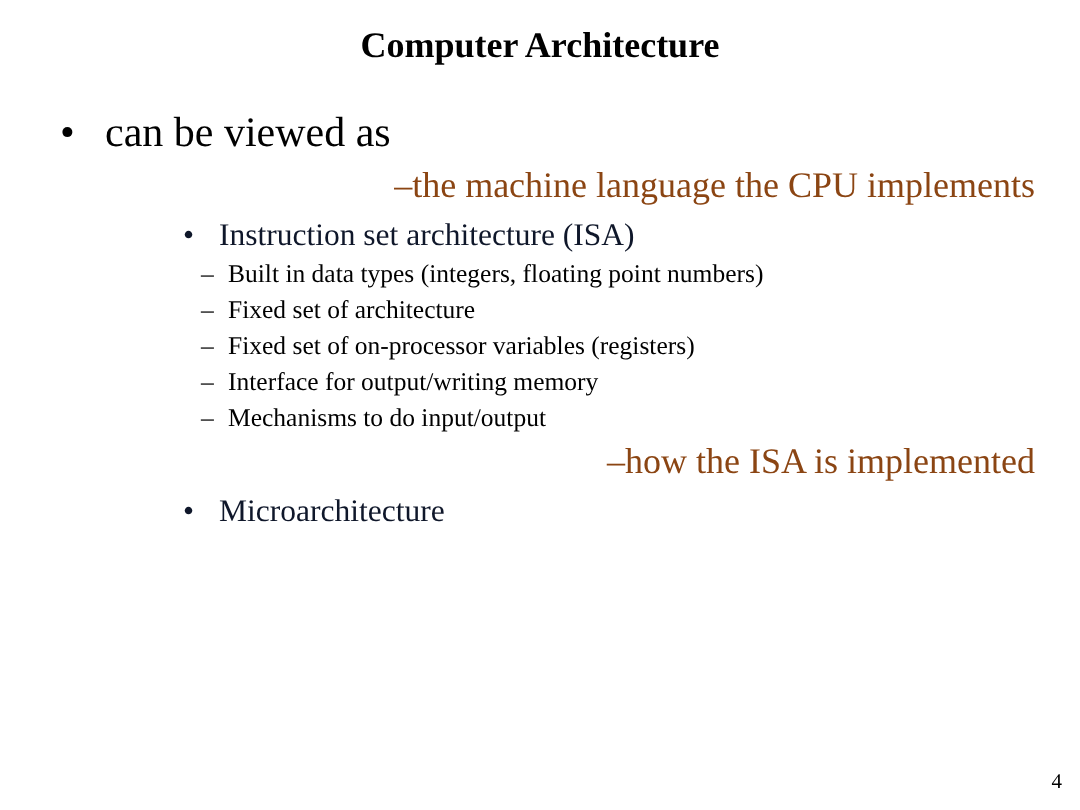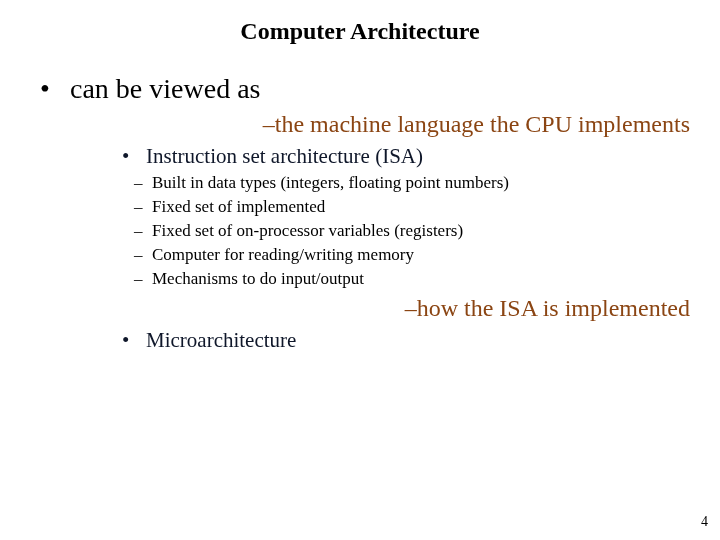--- a/index.html
+++ b/index.html
@@ -49,27 +49,27 @@
 </div>
 
 <div class="b3 green">
   <span class="marker">•</span><span>Instruction set architecture (ISA)</span>
 </div>
 
 <div class="b4">
   <span class="marker">–</span><span>Built in data types (integers, floating point numbers)</span>
 </div>
 <div class="b4">
-  <span class="marker">–</span><span>Fixed set of implemented</span>
+  <span class="marker">–</span><span>Fixed set of architecture</span>
 </div>
 <div class="b4">
   <span class="marker">–</span><span>Fixed set of on-processor variables (registers)</span>
 </div>
 <div class="b4">
-  <span class="marker">–</span><span>Computer for reading/writing memory</span>
+  <span class="marker">–</span><span>Interface for output/writing memory</span>
 </div>
 <div class="b4">
   <span class="marker">–</span><span>Mechanisms to do input/output</span>
 </div>
 
 <div class="b2 brown">
   <span class="marker">–</span><span>how the ISA is implemented</span>
 </div>
 
 <div class="b3 green">

